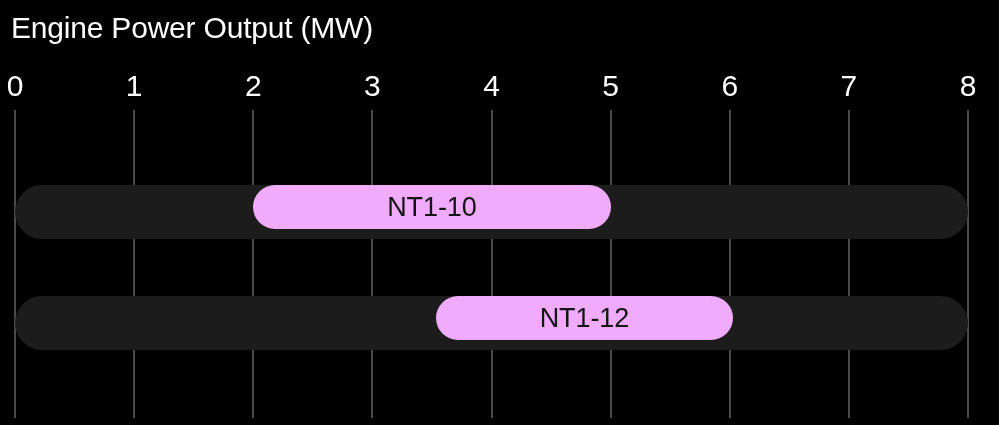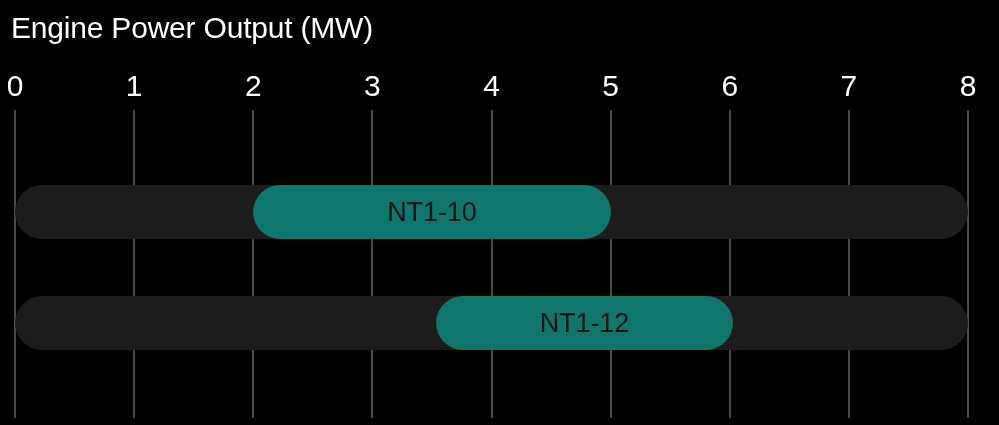--- a/index.html
+++ b/index.html
@@ -57,22 +57,22 @@
     position: absolute;
     left: 0;
     top: 0;
     height: 54px;
     background: #1C1C1C;
     border-radius: 27px;
   }
   .bar-fill {
     position: absolute;
     top: 0;
-    height: 54px;
-    background: #0f766e;
+    height: 44px;
+    background: #f0abfc;
     border-radius: 27px;
     display: flex;
     align-items: center;
     justify-content: center;
   }
   .bar-label {
     font-size: 27px;
     line-height: 30px;
     color: #141414;
     white-space: nowrap;

